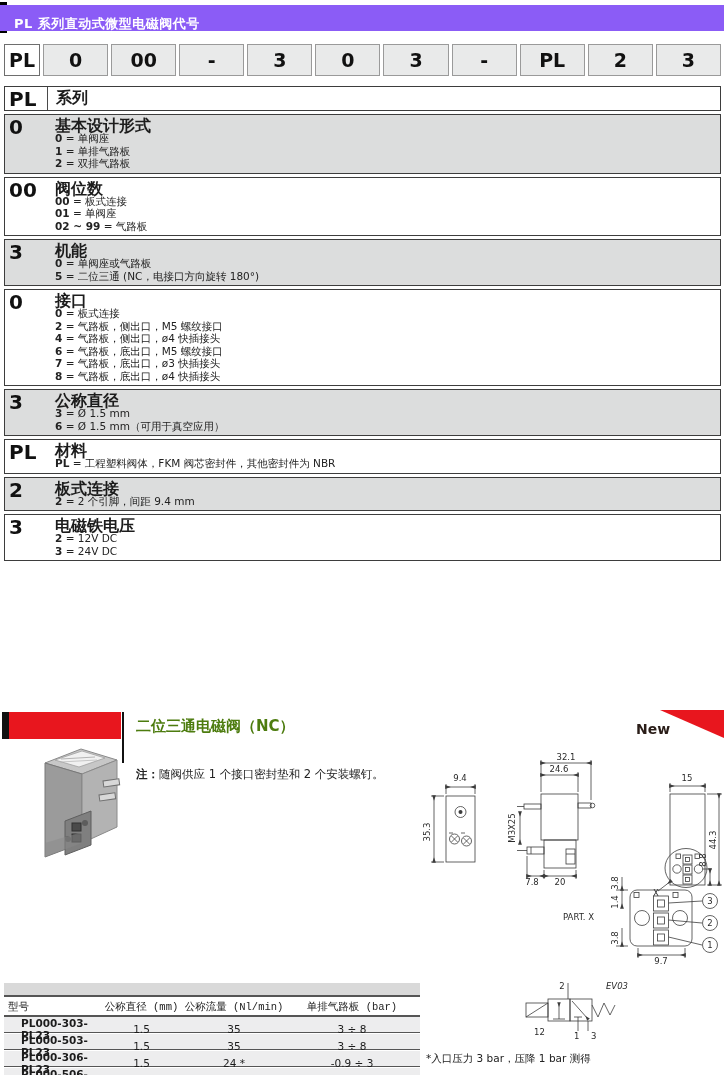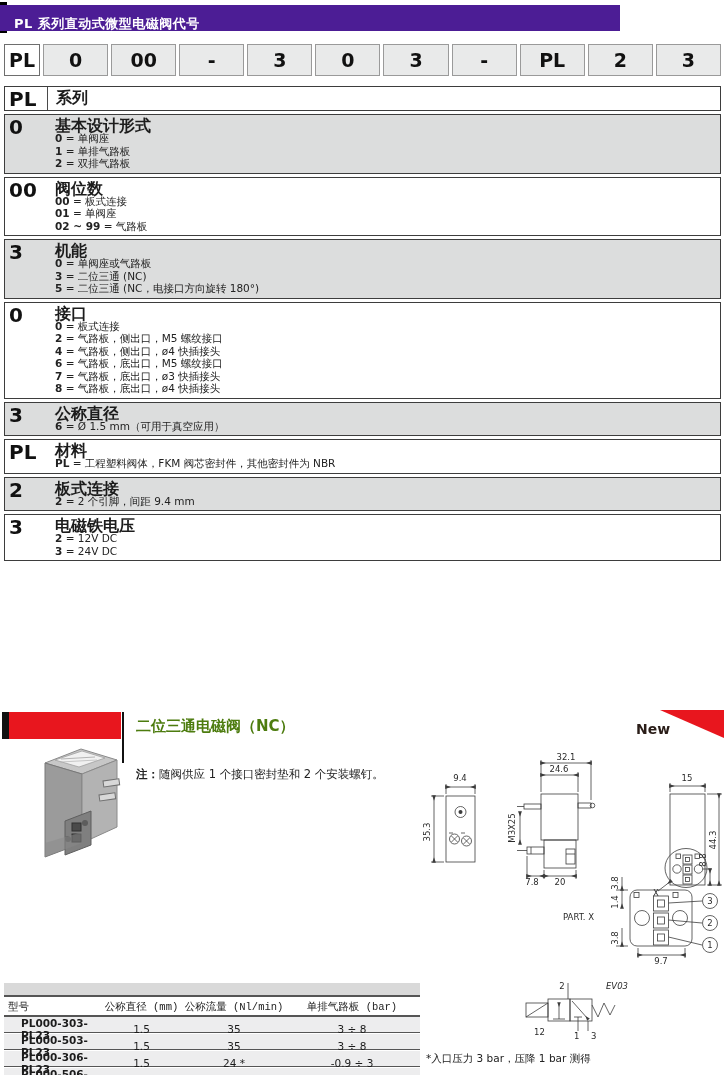--- a/index.html
+++ b/index.html
@@ -2,21 +2,21 @@
 <html><head>
 <meta charset="utf-8">
 <style>
   html,body{margin:0;padding:0;}
   body{
     width:724px;height:1075px;position:relative;background:#ffffff;
     font-family:"DejaVu Sans","Liberation Sans",sans-serif;color:#1c1c1c;
     overflow:hidden;
   }
   
-  .hdr-bar{position:absolute;left:0;top:5px;width:620px;height:26px;background:#4c1d95;}
+  .hdr-bar{position:absolute;left:0;top:5px;width:724px;height:26px;background:#8b5cf6;}
   .hdr-tab{position:absolute;left:0;top:2px;width:7px;height:31px;background:#000;}
   .hdr-title{position:absolute;left:14px;top:10px;color:#fff;font-size:13px;font-weight:bold;letter-spacing:.5px;}
   
   .code-strip{position:absolute;left:4px;top:44px;width:717px;height:32px;display:flex;gap:3px;}
   .code-cell{flex:1;background:#e9eaea;border:1px solid #9a9a9a;display:flex;align-items:center;justify-content:center;
     font-size:19px;font-weight:bold;color:#111;}
   .code-cell.first{flex:0 0 34px;background:#fff;border-color:#6e6e6e;}
   
   .breakdown{position:absolute;left:4px;top:86px;width:717px;}
   .bd-row{display:flex;border:1px solid #3d3d3d;margin-bottom:3px;background:#fff;}
@@ -104,40 +104,40 @@
         <div class="bd-opt"><b>00</b> = 板式连接</div>
         <div class="bd-opt"><b>01</b> = 单阀座</div>
         <div class="bd-opt"><b>02 ~ 99</b> = 气路板</div>
       </div>
     </div>
     <div class="bd-row shaded">
       <div class="bd-code">3</div>
       <div class="bd-body">
         <div class="bd-title">机能</div>
         <div class="bd-opt"><b>0</b> = 单阀座或气路板</div>
-        <div class="bd-opt"><b>3</b> = 二位三通 (NC)</div>
         <div class="bd-opt"><b>5</b> = 二位三通 (NC，电接口方向旋转 180°)</div>
       </div>
     </div>
     <div class="bd-row">
       <div class="bd-code">0</div>
       <div class="bd-body">
         <div class="bd-title">接口</div>
         <div class="bd-opt"><b>0</b> = 板式连接</div>
         <div class="bd-opt"><b>2</b> = 气路板，侧出口，M5 螺纹接口</div>
         <div class="bd-opt"><b>4</b> = 气路板，侧出口，ø4 快插接头</div>
         <div class="bd-opt"><b>6</b> = 气路板，底出口，M5 螺纹接口</div>
         <div class="bd-opt"><b>7</b> = 气路板，底出口，ø3 快插接头</div>
         <div class="bd-opt"><b>8</b> = 气路板，底出口，ø4 快插接头</div>
       </div>
     </div>
     <div class="bd-row shaded">
       <div class="bd-code">3</div>
       <div class="bd-body">
         <div class="bd-title">公称直径</div>
+        <div class="bd-opt"><b>3</b> = Ø 1.5 mm</div>
         <div class="bd-opt"><b>6</b> = Ø 1.5 mm（可用于真空应用）</div>
       </div>
     </div>
     <div class="bd-row">
       <div class="bd-code">PL</div>
       <div class="bd-body">
         <div class="bd-title">材料</div>
         <div class="bd-opt"><b>PL</b> = 工程塑料阀体，FKM 阀芯密封件，其他密封件为 NBR</div>
       </div>
     </div>

